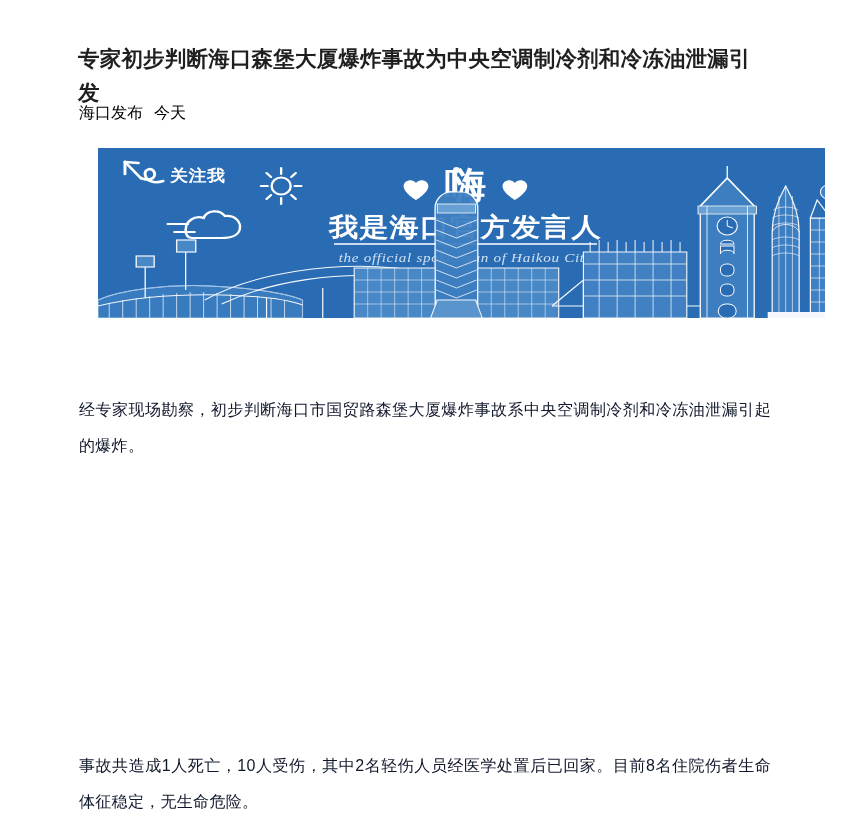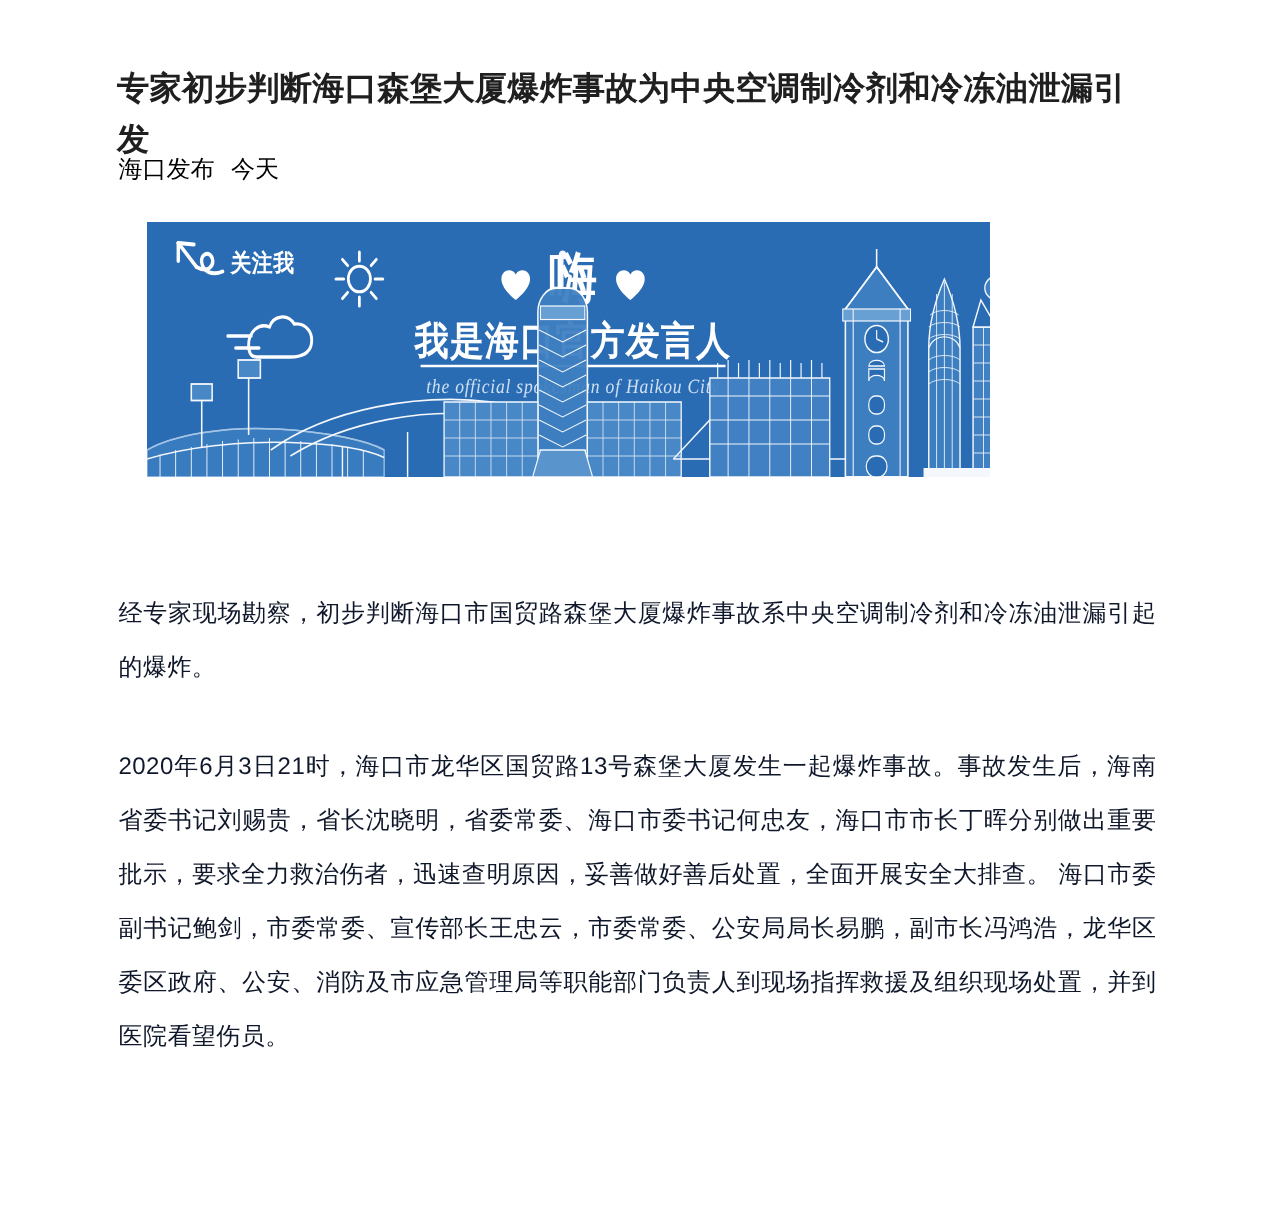--- a/index.html
+++ b/index.html
@@ -37,21 +37,21 @@
     align-items: baseline;
     gap: 11px;
     font-family: Liberation Serif, serif;
   }
 
   
   .banner {
     position: absolute;
     left: 98px;
     top: 148px;
-    width: 562px;
+    width: 727px;
     height: 170px;
     background: #2a6cb4;
     overflow: hidden;
   }
   .banner svg { display: block; width: 100%; height: 100%; }
 
   
   .body-block {
     position: absolute;
     left: 79px;
@@ -295,17 +295,16 @@
           </g>
         </g>
 
         <rect x="596" y="164" width="51" height="6" fill="#ffffff"></rect>
       </g>
     </svg>
   </div>
 
   <p class="body-block" id="para-1">经专家现场勘察，初步判断海口市国贸路森堡大厦爆炸事故系中央空调制冷剂和冷冻油泄漏引起的爆炸。</p>
 
-  <p class="body-block" id="para-2">2020年6月3日21时，海口市龙华区国贸路13号森堡大厦发生一起爆炸事故。事故发生后，海南省委书记刘赐贵，省长沈晓明，省委常委、海口市委书记何忠友，海口市市长丁晖分别做出重要批示，要求全力救治伤者，迅速查明原因，妥善做好善后处置，全面开展安全大排查。
-海口市委副书记鲍剑，市委常委、宣传部长王忠云，市委常委、公安局局长易鹏，副市长冯鸿浩，龙华区委区政府、公安、消防及市应急管理局等职能部门负责人到现场指挥救援及组织现场处置，并到医院看望伤员。</p>
-
+
+  <p class="body-block" id="para-3">事故共造成1人死亡，10人受伤，其中2名轻伤人员经医学处置后已回家。目前8名住院伤者生命体征稳定，无生命危险。</p>
 
 </div>
 
 </body></html>

